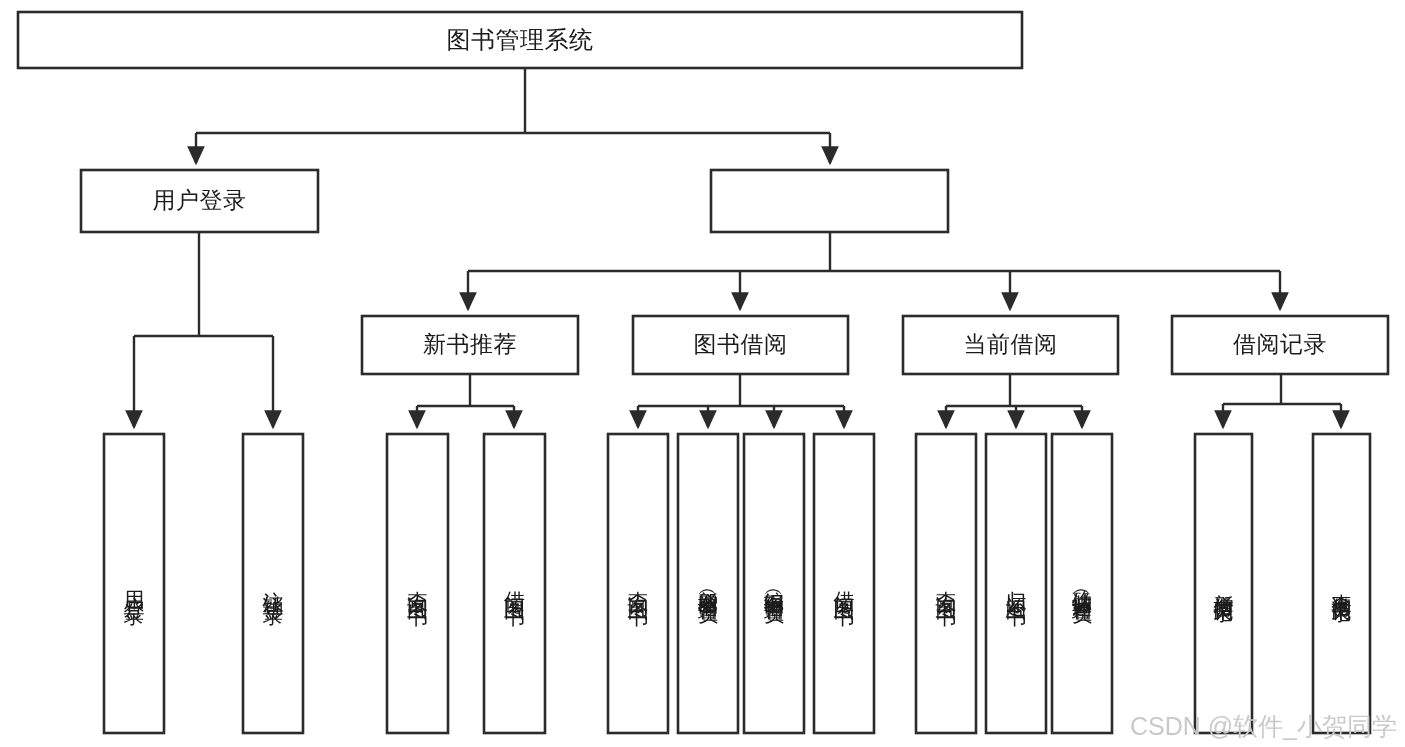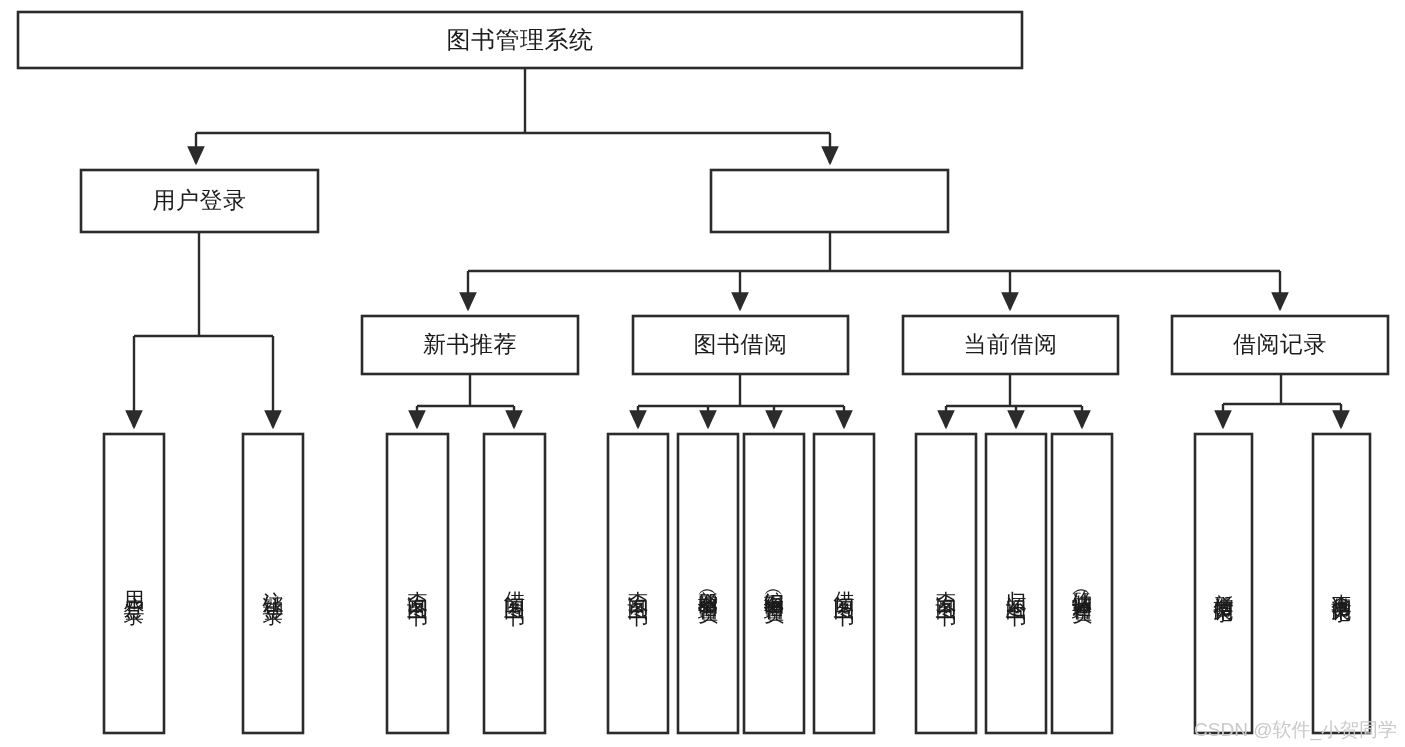--- a/index.html
+++ b/index.html
@@ -73,21 +73,21 @@
   }
   .leaf-label.tight > span {
     font-size: 20px;
     letter-spacing: 2px;
   }
   .watermark {
     position: absolute;
     right: 8px;
     bottom: 4px;
     color: #c9c9c9;
-    font-size: 19px;
+    font-size: 25px;
     white-space: nowrap;
     user-select: none;
   }
 </style>
 </head>
 <body>
 
 <div id="stage">
 
   <svg id="diagram" viewBox="0 0 1405 747">

